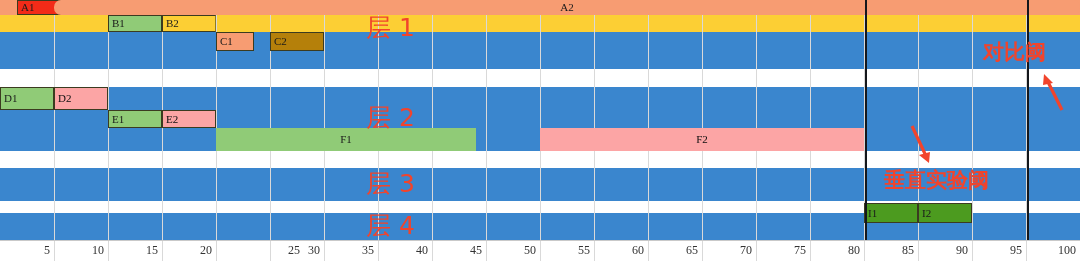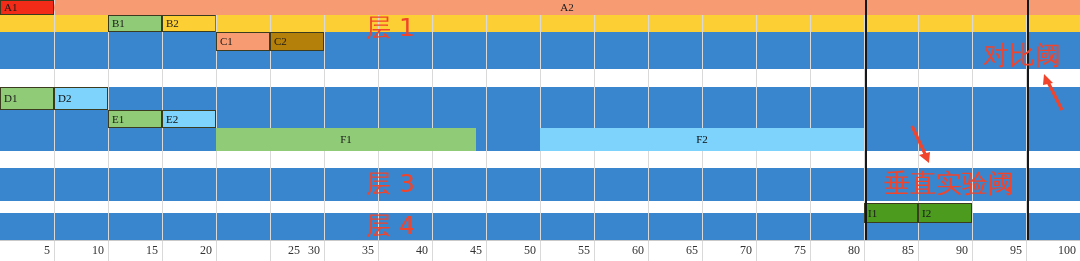--- a/index.html
+++ b/index.html
@@ -33,25 +33,25 @@
     font-size:11px;
     line-height:1;
     color:#1a1a1a;
     white-space:nowrap;
     display:flex;
     align-items:center;
   }
   .bar .lbl{padding-left:3px;}
   .bar.center .lbl{width:100%;text-align:center;padding-left:0;}
 
-  .c-red     {background:#F22B18;}
+  .c-red     {background:#F22B18;margin-left:17px;}
   .c-salmon  {background:#F79C72;}
   .c-green   {background:#90CB77;}
   .c-yellow  {background:#FCCF34;}
-  .c-dgreen  {background:#7dd3fc;color:#0c0c0c;}
+  .c-dgreen  {background:#fca5a5;color:#0c0c0c;}
   .c-brown   {background:#B5800A;text-align:center;}
   .c-midgreen{background:#4C9B1F;}
 
   
   .bar.noborder{border:none;}
 
   
   .vline{
     position:absolute;top:0;width:2px;height:240px;
     background:#14171c;
@@ -60,21 +60,21 @@
   
   .anno{
     position:absolute;
     color:#F1442C;
     font-family:"DejaVu Sans",sans-serif;
     font-weight:400;
     white-space:nowrap;
     pointer-events:none;
   }
   .anno.layer{font-size:25px;}
-  .anno.note{font-size:26px;}
+  .anno.note{font-size:21px;font-weight:bold;}
 
   .arrow{position:absolute;pointer-events:none;}
 
   
   #axis{
     position:absolute;left:0;top:240px;
     width:1080px;height:21px;
     background:#ffffff;
     border-top:1px solid #c9c9c9;
   }
@@ -136,21 +136,21 @@
       </div>
       <div class="bar c-salmon center noborder" style="left: 54px; width: 1026px; top: 0px; height: 15px; border-color: transparent transparent rgb(138, 122, 90); border-radius: 7px;">
         <span class="lbl">A2</span>
       </div>
       <div class="bar c-green" style="left: 108px; width: 54px; top: 15px; height: 17px;">
         <span class="lbl">B1</span>
       </div>
       <div class="bar c-yellow" style="left: 162px; width: 54px; top: 15px; height: 17px; border-right-color: rgb(138, 122, 37);">
         <span class="lbl">B2</span>
       </div>
-      <div class="bar c-salmon" style="left: 216px; width: 54px; top: 32px; height: 19px;">
+      <div class="bar c-salmon" style="left: 216px; width: 38px; top: 32px; height: 19px;">
         <span class="lbl">C1</span>
       </div>
       <div class="bar c-brown" style="left: 270px; width: 54px; top: 32px; height: 19px;">
         <span class="lbl">C2</span>
       </div>
       <div class="bar c-green" style="left: 0px; width: 54px; top: 87px; height: 23px;">
         <span class="lbl">D1</span>
       </div>
       <div class="bar c-dgreen" style="left: 54px; width: 54px; top: 87px; height: 23px;">
         <span class="lbl">D2</span>
@@ -172,20 +172,21 @@
       </div>
       <div class="bar c-midgreen" style="left: 918px; width: 54px; top: 203px; height: 20px;">
         <span class="lbl">I2</span>
       </div>
     </div>
 
   <div class="vline" style="left:865px;"></div>
   <div class="vline" style="left:1027px;"></div>
 
   <div class="anno layer" style="left:366px;top:11px;">层 1</div>
+  <div class="anno layer" style="left:366px;top:101px;">层 2</div>
   <div class="anno layer" style="left:366px;top:167px;">层 3</div>
   <div class="anno layer" style="left:366px;top:209px;">层 4</div>
 
   <div class="anno note" style="left:983px;top:38px;">对比阈</div>
   <div class="anno note" style="left:884px;top:166px;">垂直实验阈</div>
 
   <svg class="arrow" style="left:1040px;top:72px;" width="28" height="42" viewBox="0 0 28 42">
     <line x1="22" y1="38" x2="7" y2="8" stroke="#F1442C" stroke-width="3.2"></line>
     <polygon points="4,2 13,11 3,13" fill="#F1442C"></polygon>
   </svg>

